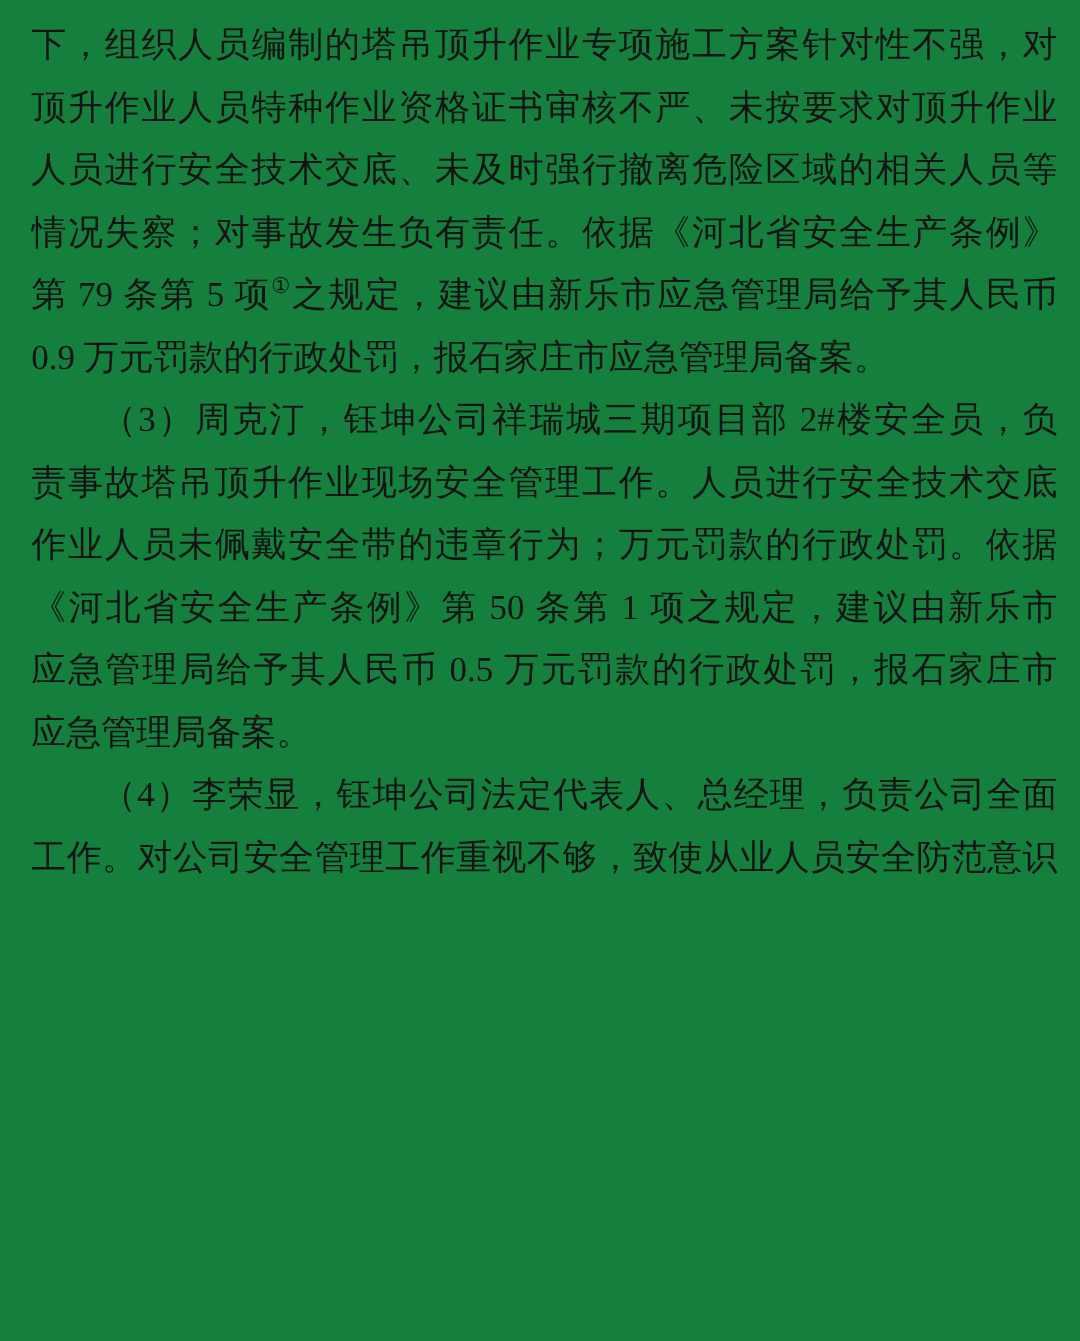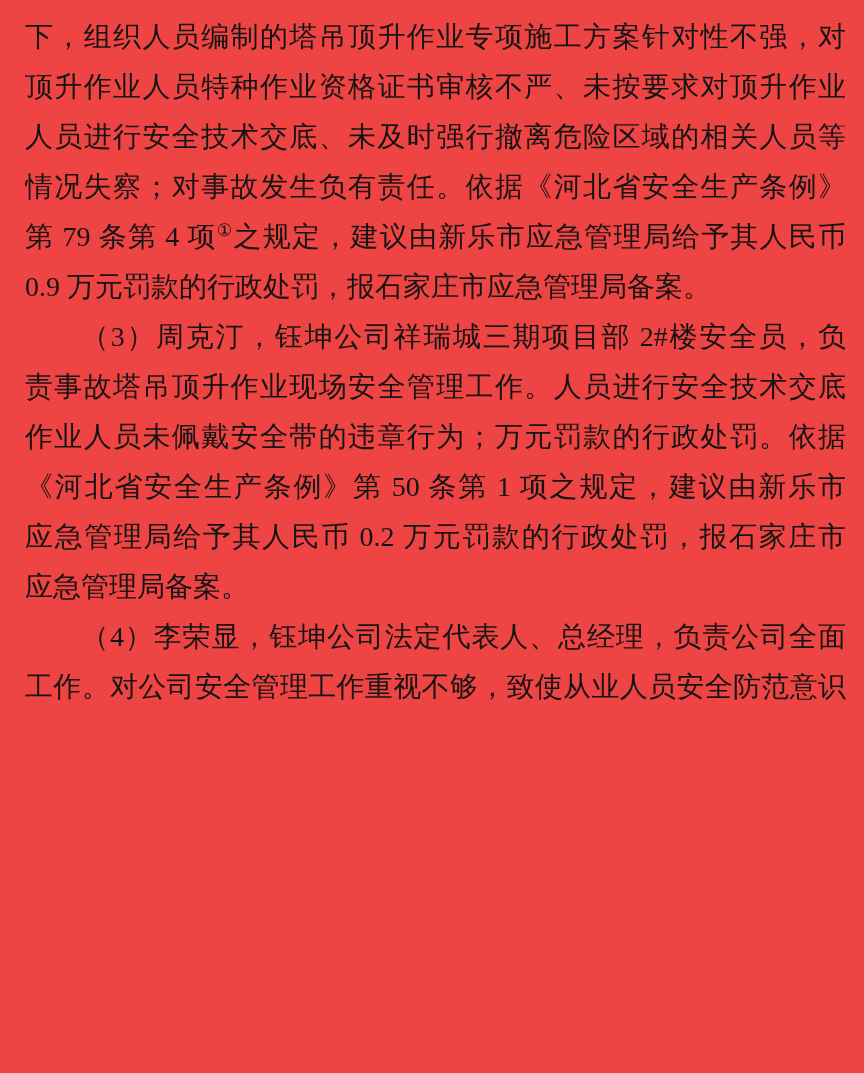--- a/index.html
+++ b/index.html
@@ -8,21 +8,21 @@
     background: #ffffff;
     width: 864px;
     height: 1073px;
     overflow: hidden;
   }
   .page {
     box-sizing: border-box;
     width: 864px;
     height: 1073px;
     padding: 12px 18px 0 25px;
-    background: #ef4444;
+    background: #15803d;
   }
   .paragraph {
     margin: 0;
     padding: 0;
   }
   .line {
     font-family: "Liberation Serif", "DejaVu Serif", serif;
     font-size: 28px;
     line-height: 50px;
     height: 50px;
@@ -50,31 +50,31 @@
 </head>
 <body>
 
 <div class="page">
 
   <section class="paragraph">
     <div class="line full">下，组织人员编制的塔吊顶升作业专项施工方案针对性不强，对</div>
     <div class="line full">顶升作业人员特种作业资格证书审核不严、未按要求对顶升作业</div>
     <div class="line full">人员进行安全技术交底、未及时强行撤离危险区域的相关人员等</div>
     <div class="line full">情况失察；对事故发生负有责任。依据《河北省安全生产条例》</div>
-    <div class="line full"><span>第 79 条第 4 项</span><sup class="note">①</sup><span>之规定，建议由新乐市应急管理局给予其人民币</span></div>
+    <div class="line full"><span>第 79 条第 5 项</span><sup class="note">①</sup><span>之规定，建议由新乐市应急管理局给予其人民币</span></div>
     <div class="line para-end">0.9 万元罚款的行政处罚，报石家庄市应急管理局备案。</div>
   </section>
 
 
   <section class="paragraph">
     <div class="line full indent">（3）周克汀，钰坤公司祥瑞城三期项目部 2#楼安全员，负</div>
     <div class="line full">责事故塔吊顶升作业现场安全管理工作。人员进行安全技术交底</div>
     <div class="line full">作业人员未佩戴安全带的违章行为；万元罚款的行政处罚。依据</div>
     <div class="line full">《河北省安全生产条例》第 50 条第 1 项之规定，建议由新乐市</div>
-    <div class="line full">应急管理局给予其人民币 0.2 万元罚款的行政处罚，报石家庄市</div>
+    <div class="line full">应急管理局给予其人民币 0.5 万元罚款的行政处罚，报石家庄市</div>
     <div class="line para-end">应急管理局备案。</div>
   </section>
 
   <section class="paragraph">
     <div class="line full indent">（4）李荣显，钰坤公司法定代表人、总经理，负责公司全面</div>
     <div class="line full">工作。对公司安全管理工作重视不够，致使从业人员安全防范意识</div>
   </section>
 
 </div>
 

